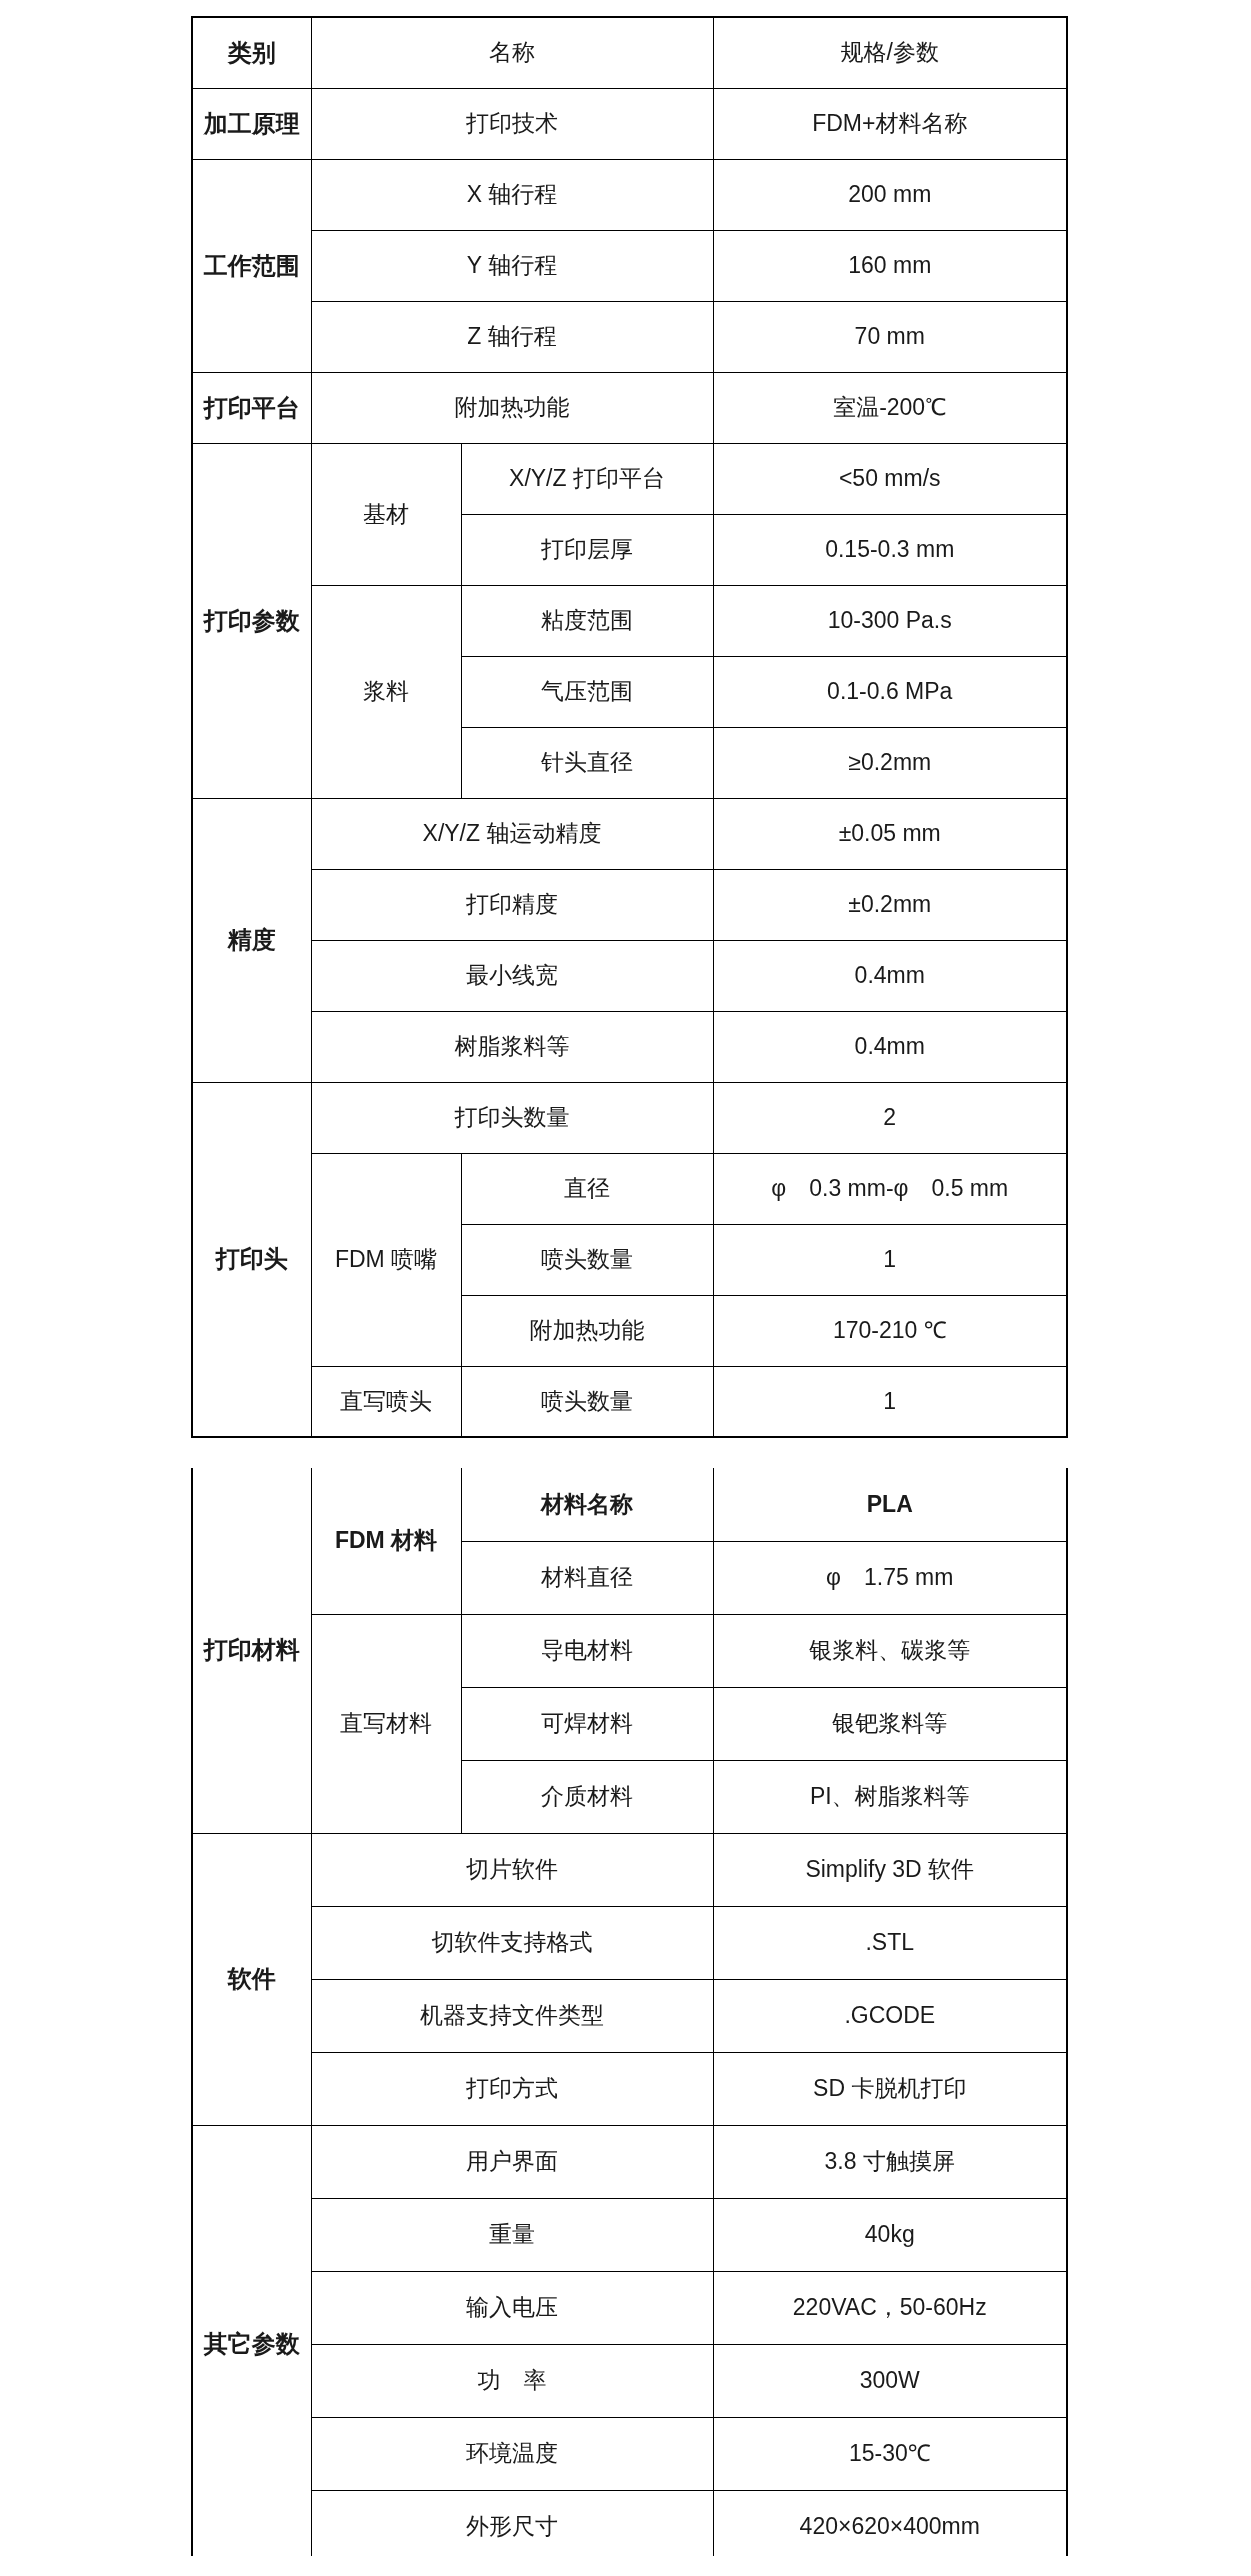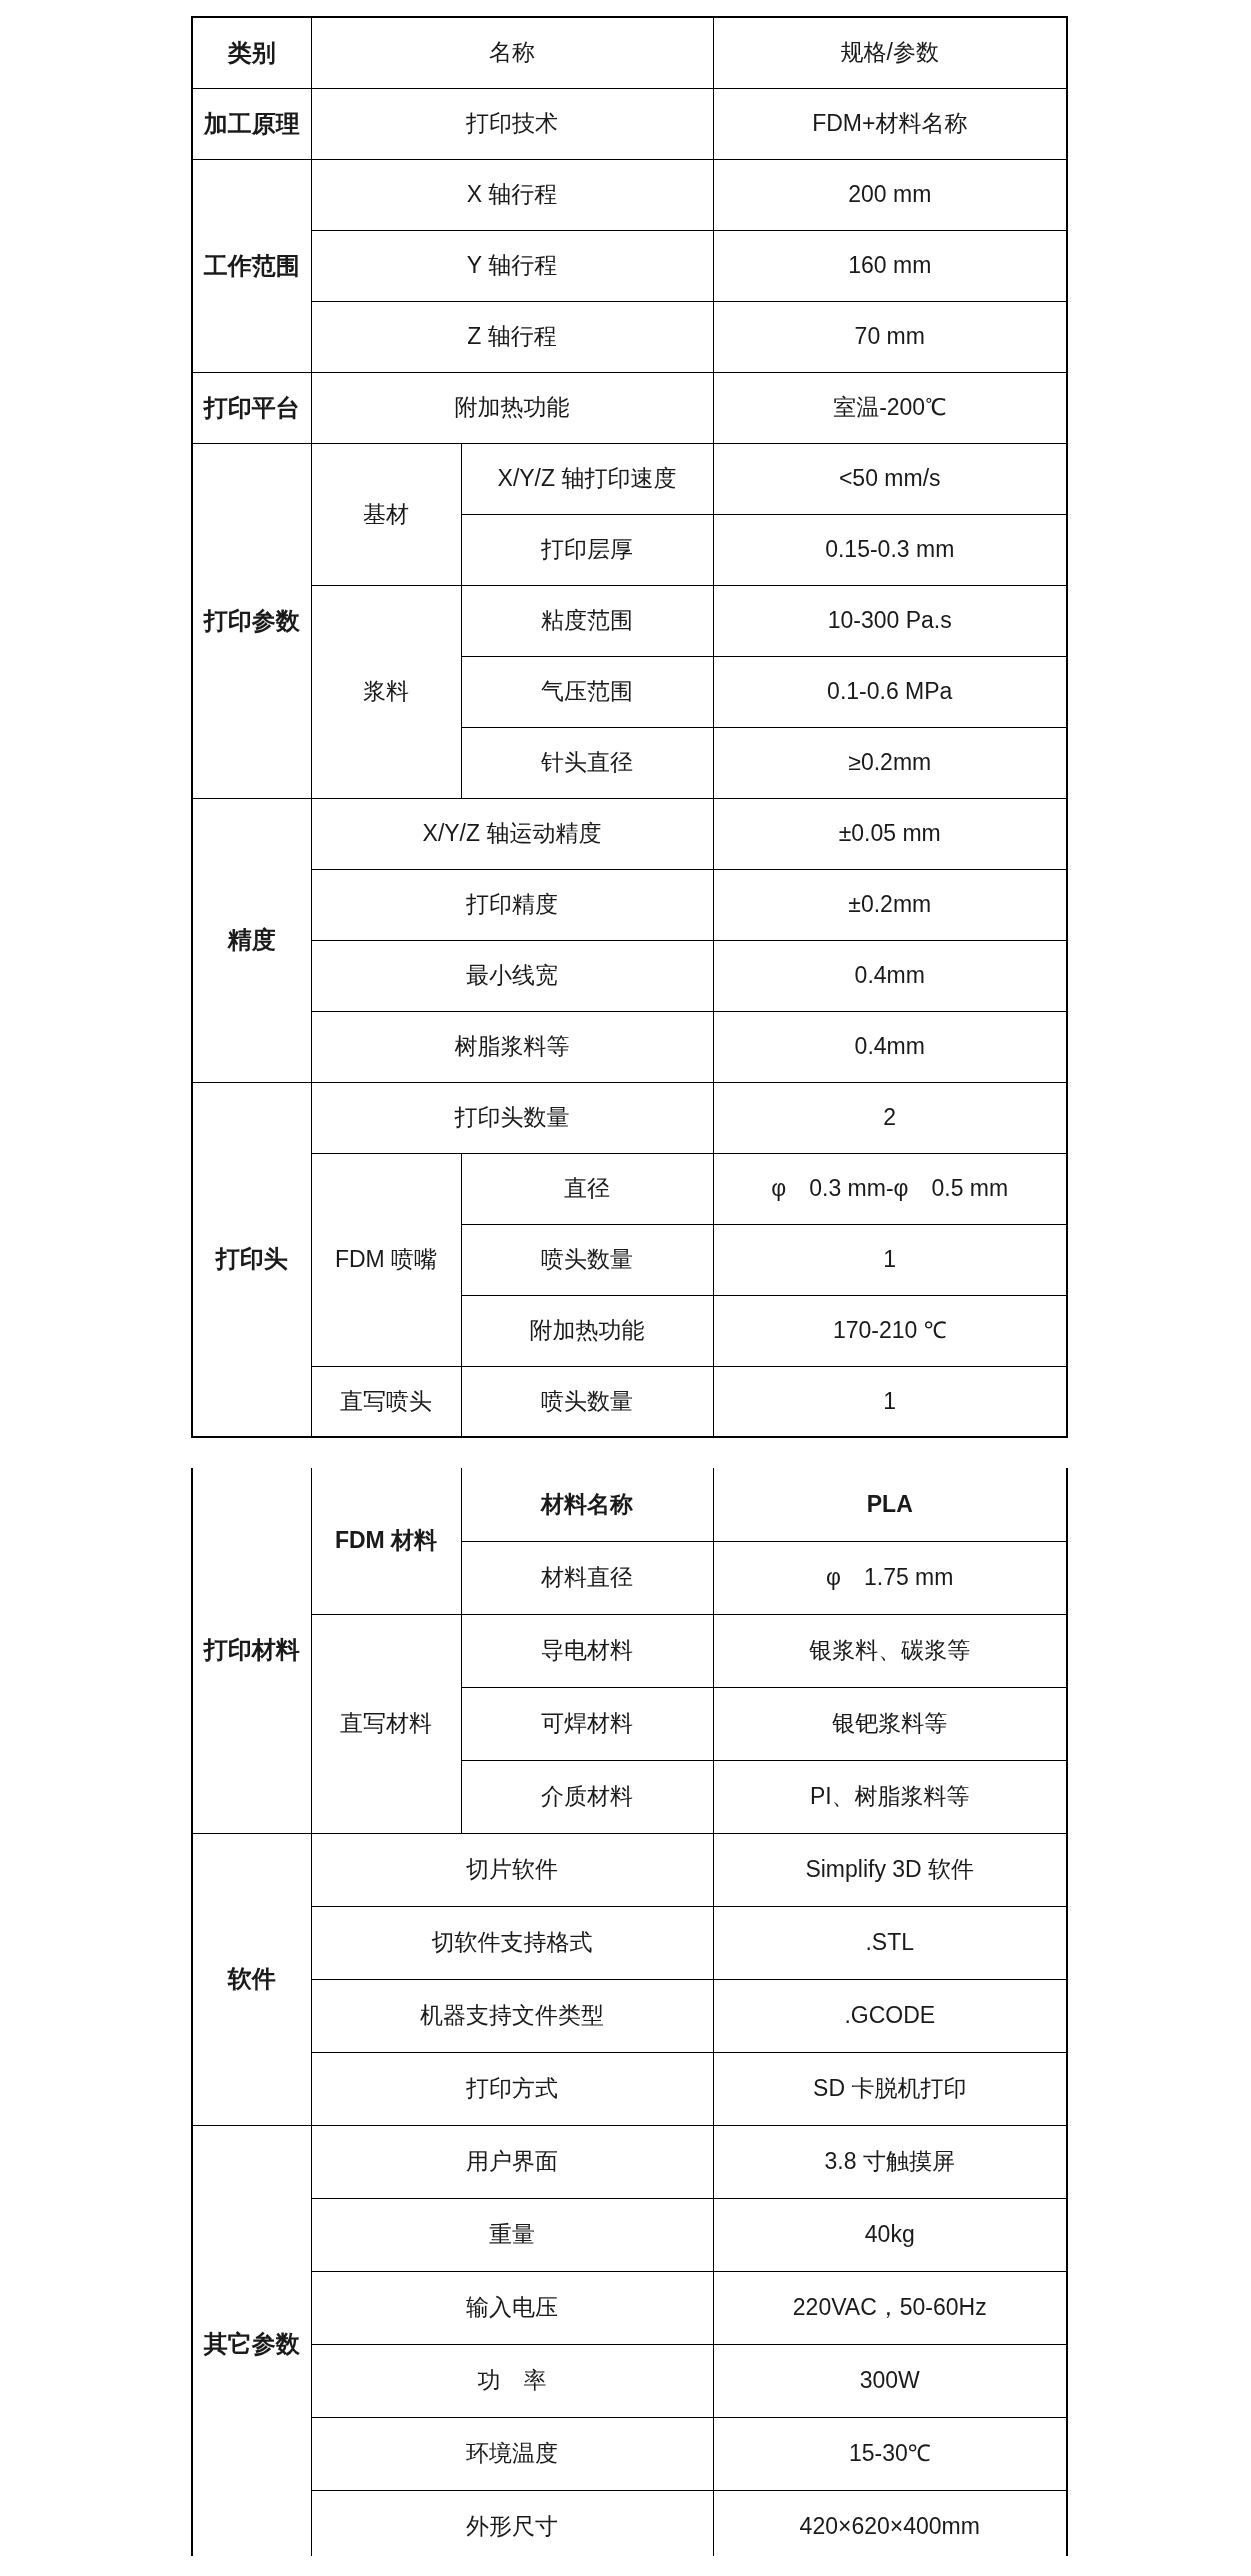--- a/index.html
+++ b/index.html
@@ -80,21 +80,21 @@
 
     <tr>
       <td class="cat">打印平台</td>
       <td colspan="2">附加热功能</td>
       <td>室温-200℃</td>
     </tr>
 
     <tr>
       <td class="cat" rowspan="5">打印参数</td>
       <td rowspan="2">基材</td>
-      <td>X/Y/Z 轴打印速度</td>
+      <td>X/Y/Z 打印平台</td>
       <td>&lt;50 mm/s</td>
     </tr>
     <tr>
       <td>打印层厚</td>
       <td>0.15-0.3 mm</td>
     </tr>
     <tr>
       <td rowspan="3">浆料</td>
       <td>粘度范围</td>
       <td>10-300 Pa.s</td>

